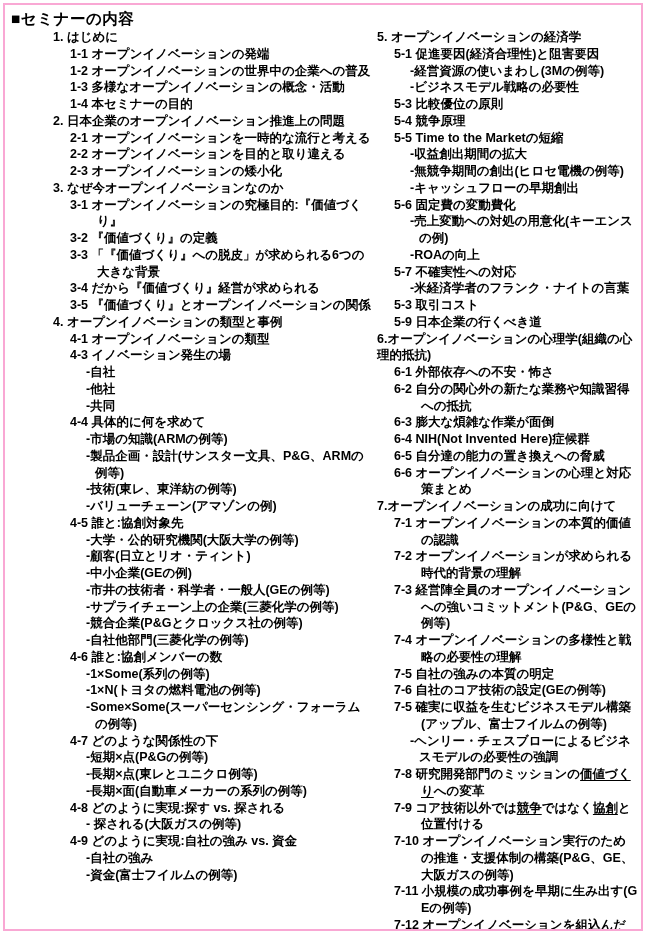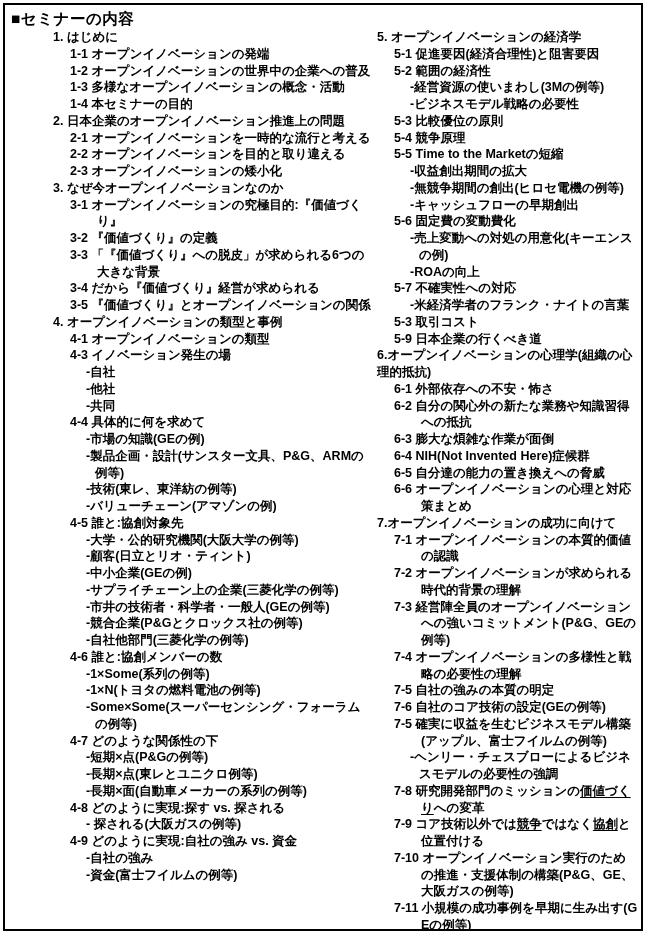--- a/index.html
+++ b/index.html
@@ -14,21 +14,21 @@
     font-family: "Liberation Sans", "DejaVu Sans", sans-serif;
     color: #000000;
     -webkit-font-smoothing: antialiased;
   }
   .frame {
     position: absolute;
     left: 3px;
     top: 3px;
     width: 640px;
     height: 928px;
-    border: 2px solid #000000;
+    border: 2px solid #f9a8d4;
     box-sizing: border-box;
     background: #ffffff;
     overflow: hidden;
   }
   .content {
     padding: 3px 3px 0 4px;
   }
   .title {
     font-size: 15.5px;
     font-weight: bold;
@@ -100,50 +100,49 @@
           <div class="item lv2"><span>3-3 「『価値づくり』への脱皮」が求められる6つの大きな背景</span></div>
           <div class="item lv2"><span>3-4 だから『価値づくり』経営が求められる</span></div>
           <div class="item lv2"><span>3-5 『価値づくり』とオープンイノベーションの関係</span></div>
           <div class="item lv1"><span>4. オープンイノベーションの類型と事例</span></div>
           <div class="item lv2"><span>4-1 オープンイノベーションの類型</span></div>
           <div class="item lv2"><span>4-3 イノベーション発生の場</span></div>
           <div class="item lv3"><span>-自社</span></div>
           <div class="item lv3"><span>-他社</span></div>
           <div class="item lv3"><span>-共同</span></div>
           <div class="item lv2"><span>4-4 具体的に何を求めて</span></div>
-          <div class="item lv3"><span>-市場の知識(GEの例)</span></div>
+          <div class="item lv3"><span>-市場の知識(ARMの例等)</span></div>
           <div class="item lv3"><span>-製品企画・設計(サンスター文具、P&amp;G、ARMの例等)</span></div>
           <div class="item lv3"><span>-技術(東レ、東洋紡の例等)</span></div>
           <div class="item lv3"><span>-バリューチェーン(アマゾンの例)</span></div>
           <div class="item lv2"><span>4-5 誰と:協創対象先</span></div>
           <div class="item lv3"><span>-大学・公的研究機関(大阪大学の例等)</span></div>
           <div class="item lv3"><span>-顧客(日立とリオ・ティント)</span></div>
           <div class="item lv3"><span>-中小企業(GEの例)</span></div>
+          <div class="item lv3"><span>-市井の技術者・科学者・一般人(GEの例等)</span></div>
           <div class="item lv3"><span>-サプライチェーン上の企業(三菱化学の例等)</span></div>
-          <div class="item lv3"><span>-市井の技術者・科学者・一般人(GEの例等)</span></div>
           <div class="item lv3"><span>-競合企業(P&amp;Gとクロックス社の例等)</span></div>
           <div class="item lv3"><span>-自社他部門(三菱化学の例等)</span></div>
           <div class="item lv2"><span>4-6 誰と:協創メンバーの数</span></div>
           <div class="item lv3"><span>-1×Some(系列の例等)</span></div>
           <div class="item lv3"><span>-1×N(トヨタの燃料電池の例等)</span></div>
           <div class="item lv3"><span>-Some×Some(スーパーセンシング・フォーラムの例等)</span></div>
           <div class="item lv2"><span>4-7 どのような関係性の下</span></div>
           <div class="item lv3"><span>-短期×点(P&amp;Gの例等)</span></div>
           <div class="item lv3"><span>-長期×点(東レとユニクロ例等)</span></div>
           <div class="item lv3"><span>-長期×面(自動車メーカーの系列の例等)</span></div>
           <div class="item lv2"><span>4-8 どのように実現:探す vs. 探される</span></div>
           <div class="item lv3"><span>- 探される(大阪ガスの例等)</span></div>
           <div class="item lv2"><span>4-9 どのように実現:自社の強み vs. 資金</span></div>
           <div class="item lv3"><span>-自社の強み</span></div>
           <div class="item lv3"><span>-資金(富士フイルムの例等)</span></div>
         </div>
       <div class="col col-right">
           <div class="item lv1"><span>5. オープンイノベーションの経済学</span></div>
           <div class="item lv2"><span>5-1 促進要因(経済合理性)と阻害要因</span></div>
-          <div class="item lv2"><span>5-2 範囲の経済性</span></div>
           <div class="item lv3"><span>-経営資源の使いまわし(3Mの例等)</span></div>
           <div class="item lv3"><span>-ビジネスモデル戦略の必要性</span></div>
           <div class="item lv2"><span>5-3 比較優位の原則</span></div>
           <div class="item lv2"><span>5-4 競争原理</span></div>
           <div class="item lv2"><span>5-5  Time to the Marketの短縮</span></div>
           <div class="item lv3"><span>-収益創出期間の拡大</span></div>
           <div class="item lv3"><span>-無競争期間の創出(ヒロセ電機の例等)</span></div>
           <div class="item lv3"><span>-キャッシュフローの早期創出</span></div>
           <div class="item lv2"><span>5-6 固定費の変動費化</span></div>
           <div class="item lv3"><span>-売上変動への対処の用意化(キーエンスの例)</span></div>

